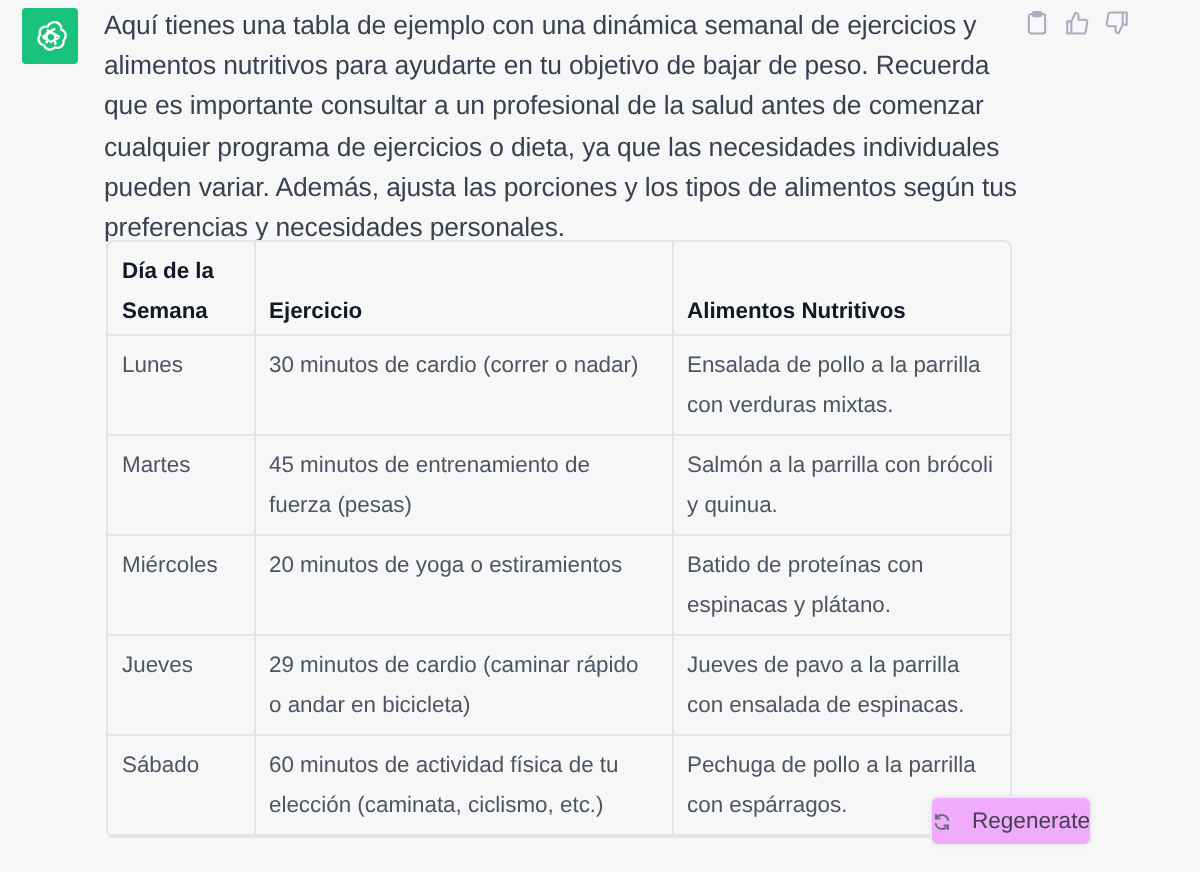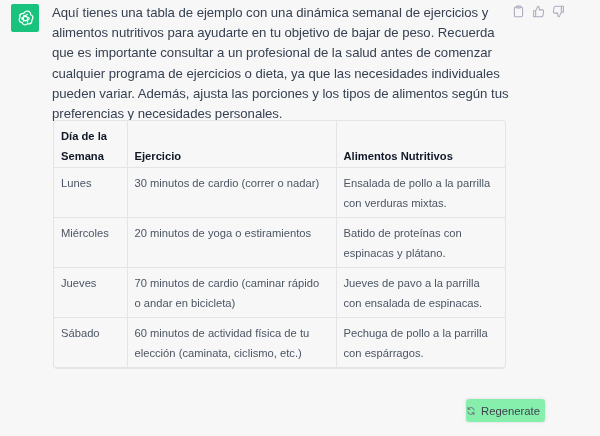--- a/index.html
+++ b/index.html
@@ -44,22 +44,22 @@
     th, td {
       border-right: 1px solid #e3e3e8; border-bottom: 1px solid #e3e3e8;
       text-align: left; vertical-align: top; padding: 5px 7px 4px 7px;
       line-height: 20px;
     }
     th:last-child, td:last-child { border-right: none; }
     th { color: #111827; font-weight: bold; vertical-align: bottom; height: 41px; padding-bottom: 1px; }
     td { color: #4b5563; height: 40px; }
     .regen {
       position: absolute; left: 465px; top: 398px; width: 81px; height: 25px;
-      background: #86efac; border: 1px solid #ececf0; border-radius: 4px;
-      display: flex; align-items: center; justify-content: flex-start; gap: 5px;
+      background: #f0abfc; border: 1px solid #ececf0; border-radius: 4px;
+      display: flex; align-items: center; justify-content: space-between; gap: 5px;
       font-size: 11.3px; color: #40414f; cursor: pointer;
       box-shadow: 0 0 4px rgba(0,0,0,0.04);
     }
     .regen svg { width: 10px; height: 10px; }
     .fade-bottom {
       position: absolute; left: 0; top: 424px; width: 600px; height: 12px;
       background: linear-gradient(to bottom, rgba(247,247,248,0), rgba(247,247,248,1));
       pointer-events: none;
     }
   </style>
@@ -112,27 +112,32 @@
           <th>Alimentos Nutritivos</th>
         </tr>
       </thead>
       <tbody>
         <tr>
           <td>Lunes</td>
           <td>30 minutos de cardio (correr o nadar)</td>
           <td>Ensalada de pollo a la parrilla con verduras mixtas.</td>
         </tr>
         <tr>
+          <td>Martes</td>
+          <td>45 minutos de entrenamiento de fuerza (pesas)</td>
+          <td>Salmón a la parrilla con brócoli y quinua.</td>
+        </tr>
+        <tr>
           <td>Miércoles</td>
           <td>20 minutos de yoga o estiramientos</td>
           <td>Batido de proteínas con espinacas y plátano.</td>
         </tr>
         <tr>
           <td>Jueves</td>
-          <td>70 minutos de cardio (caminar rápido o andar en bicicleta)</td>
+          <td>29 minutos de cardio (caminar rápido o andar en bicicleta)</td>
           <td>Jueves de pavo a la parrilla con ensalada de espinacas.</td>
         </tr>
         <tr>
           <td>Sábado</td>
           <td>60 minutos de actividad física de tu elección (caminata, ciclismo, etc.)</td>
           <td>Pechuga de pollo a la parrilla con espárragos.</td>
         </tr>
 
       </tbody>
     </table>

